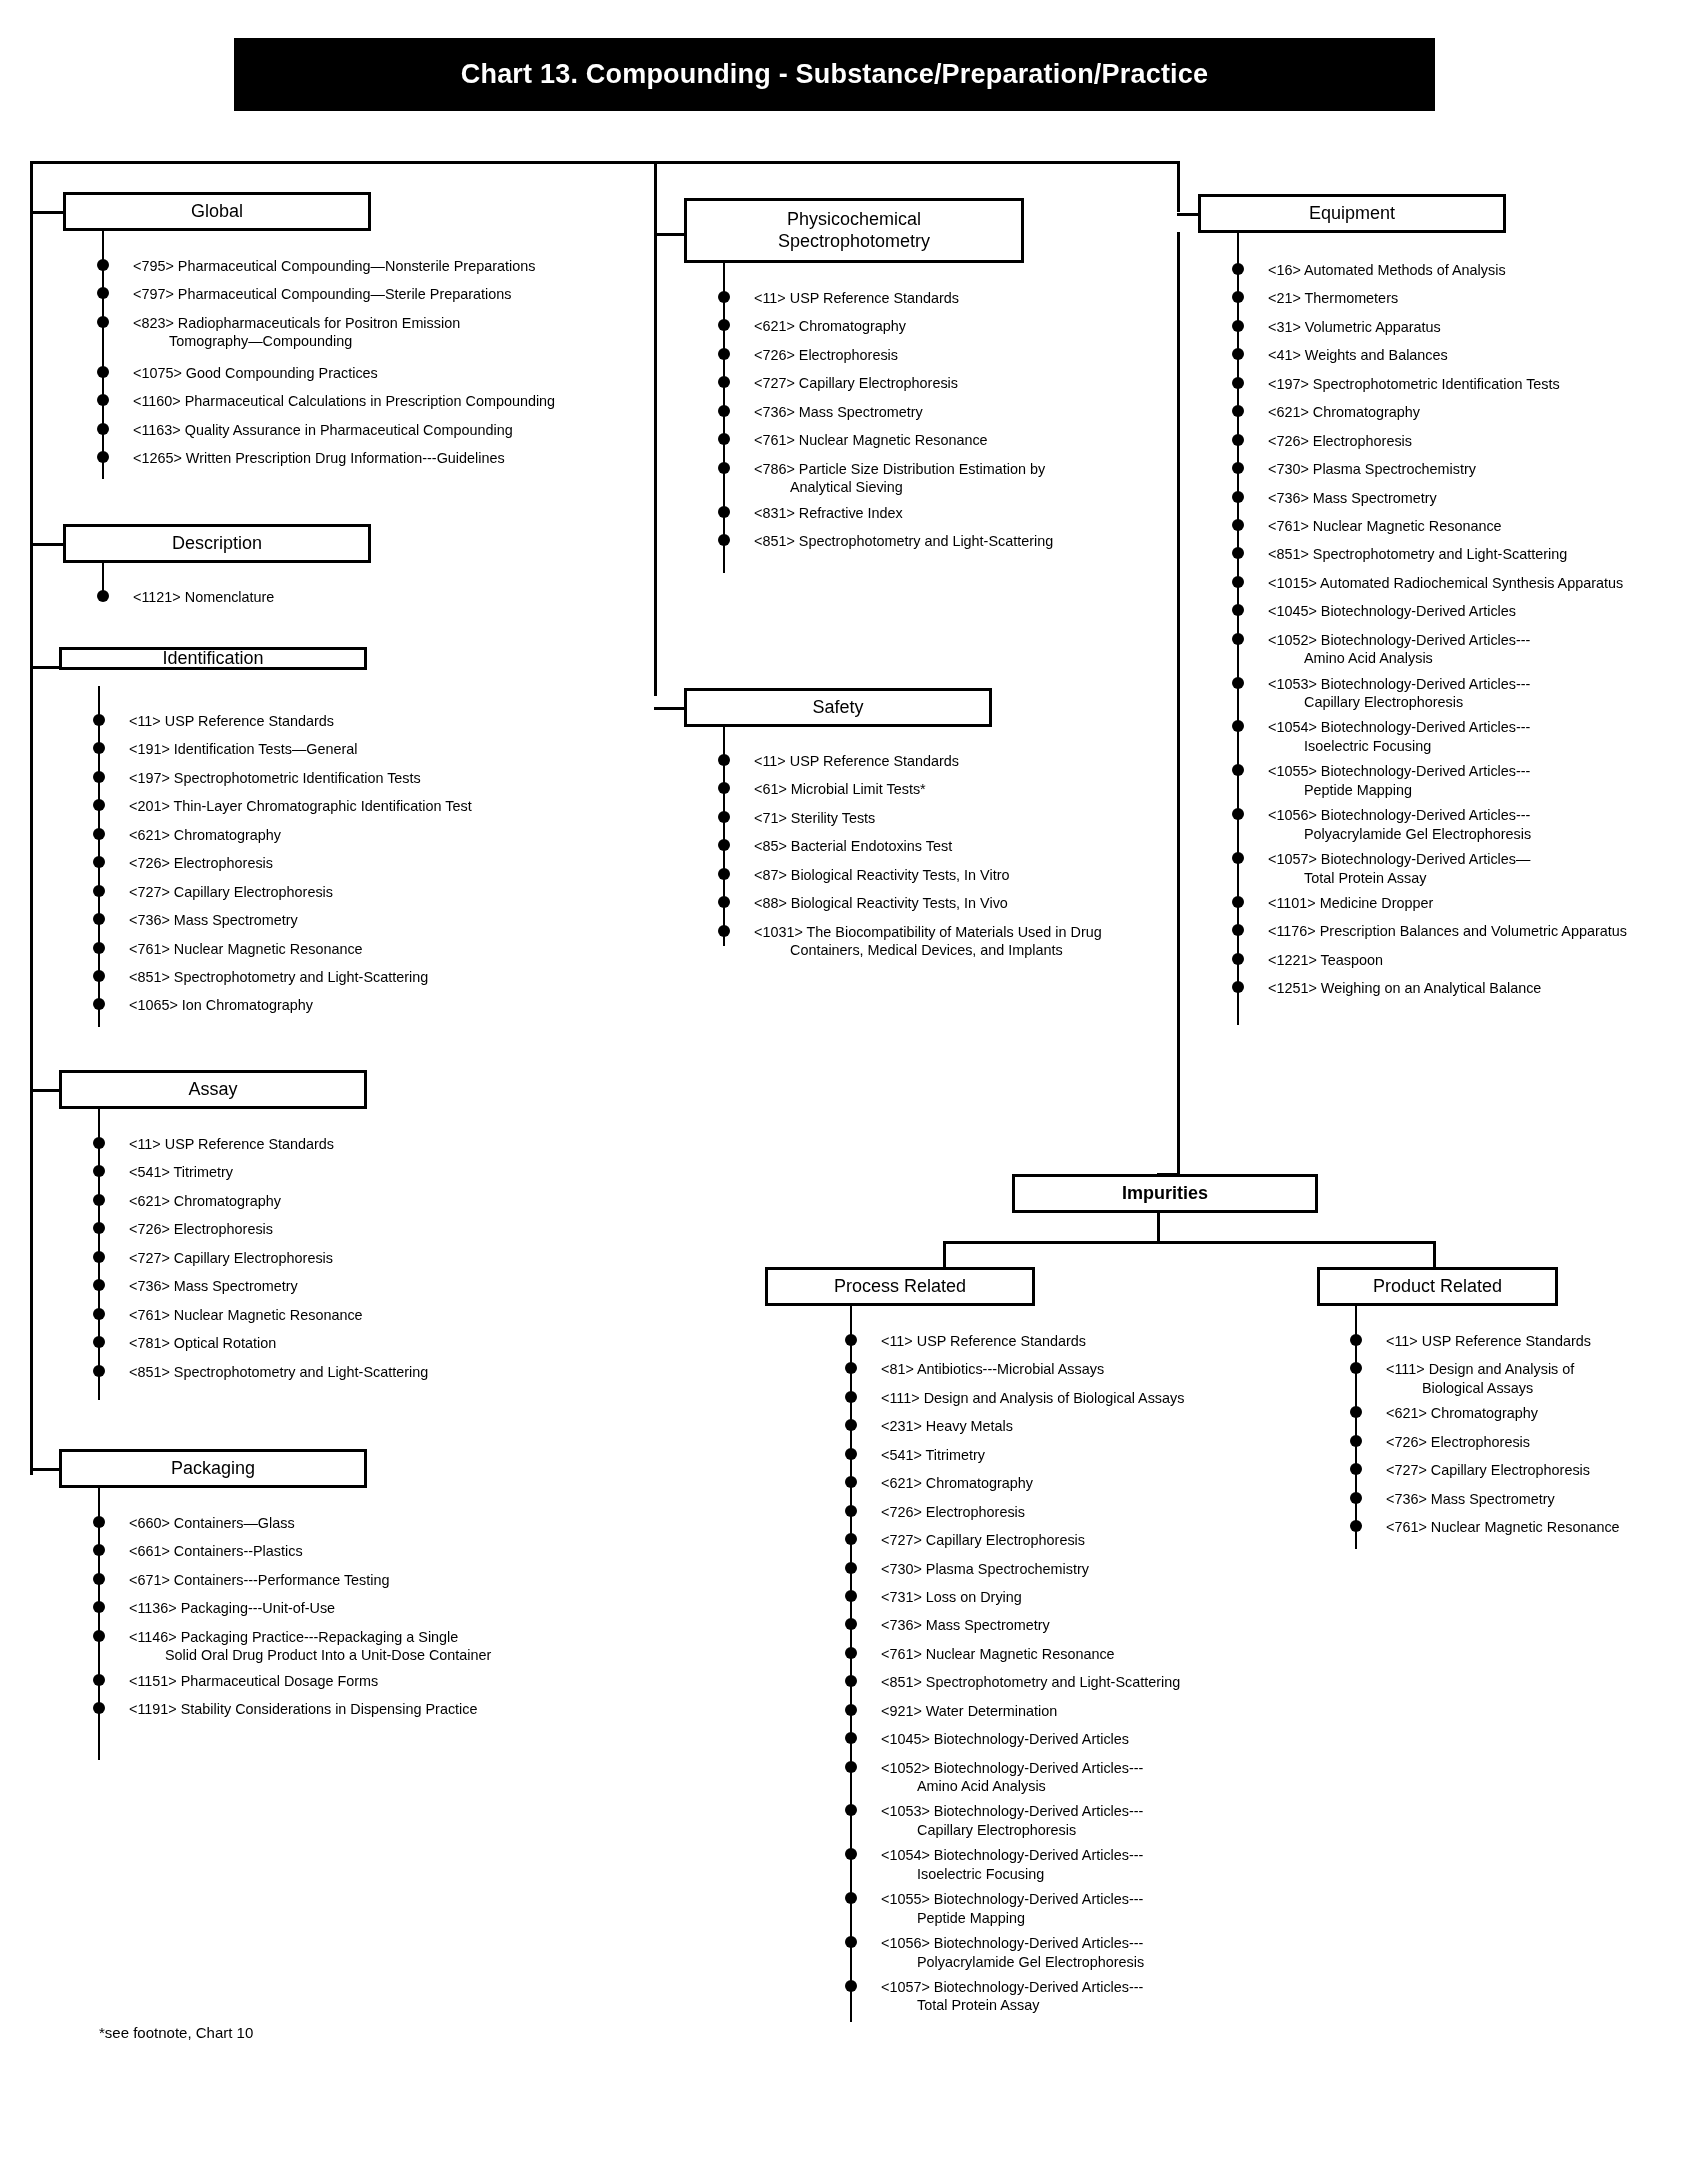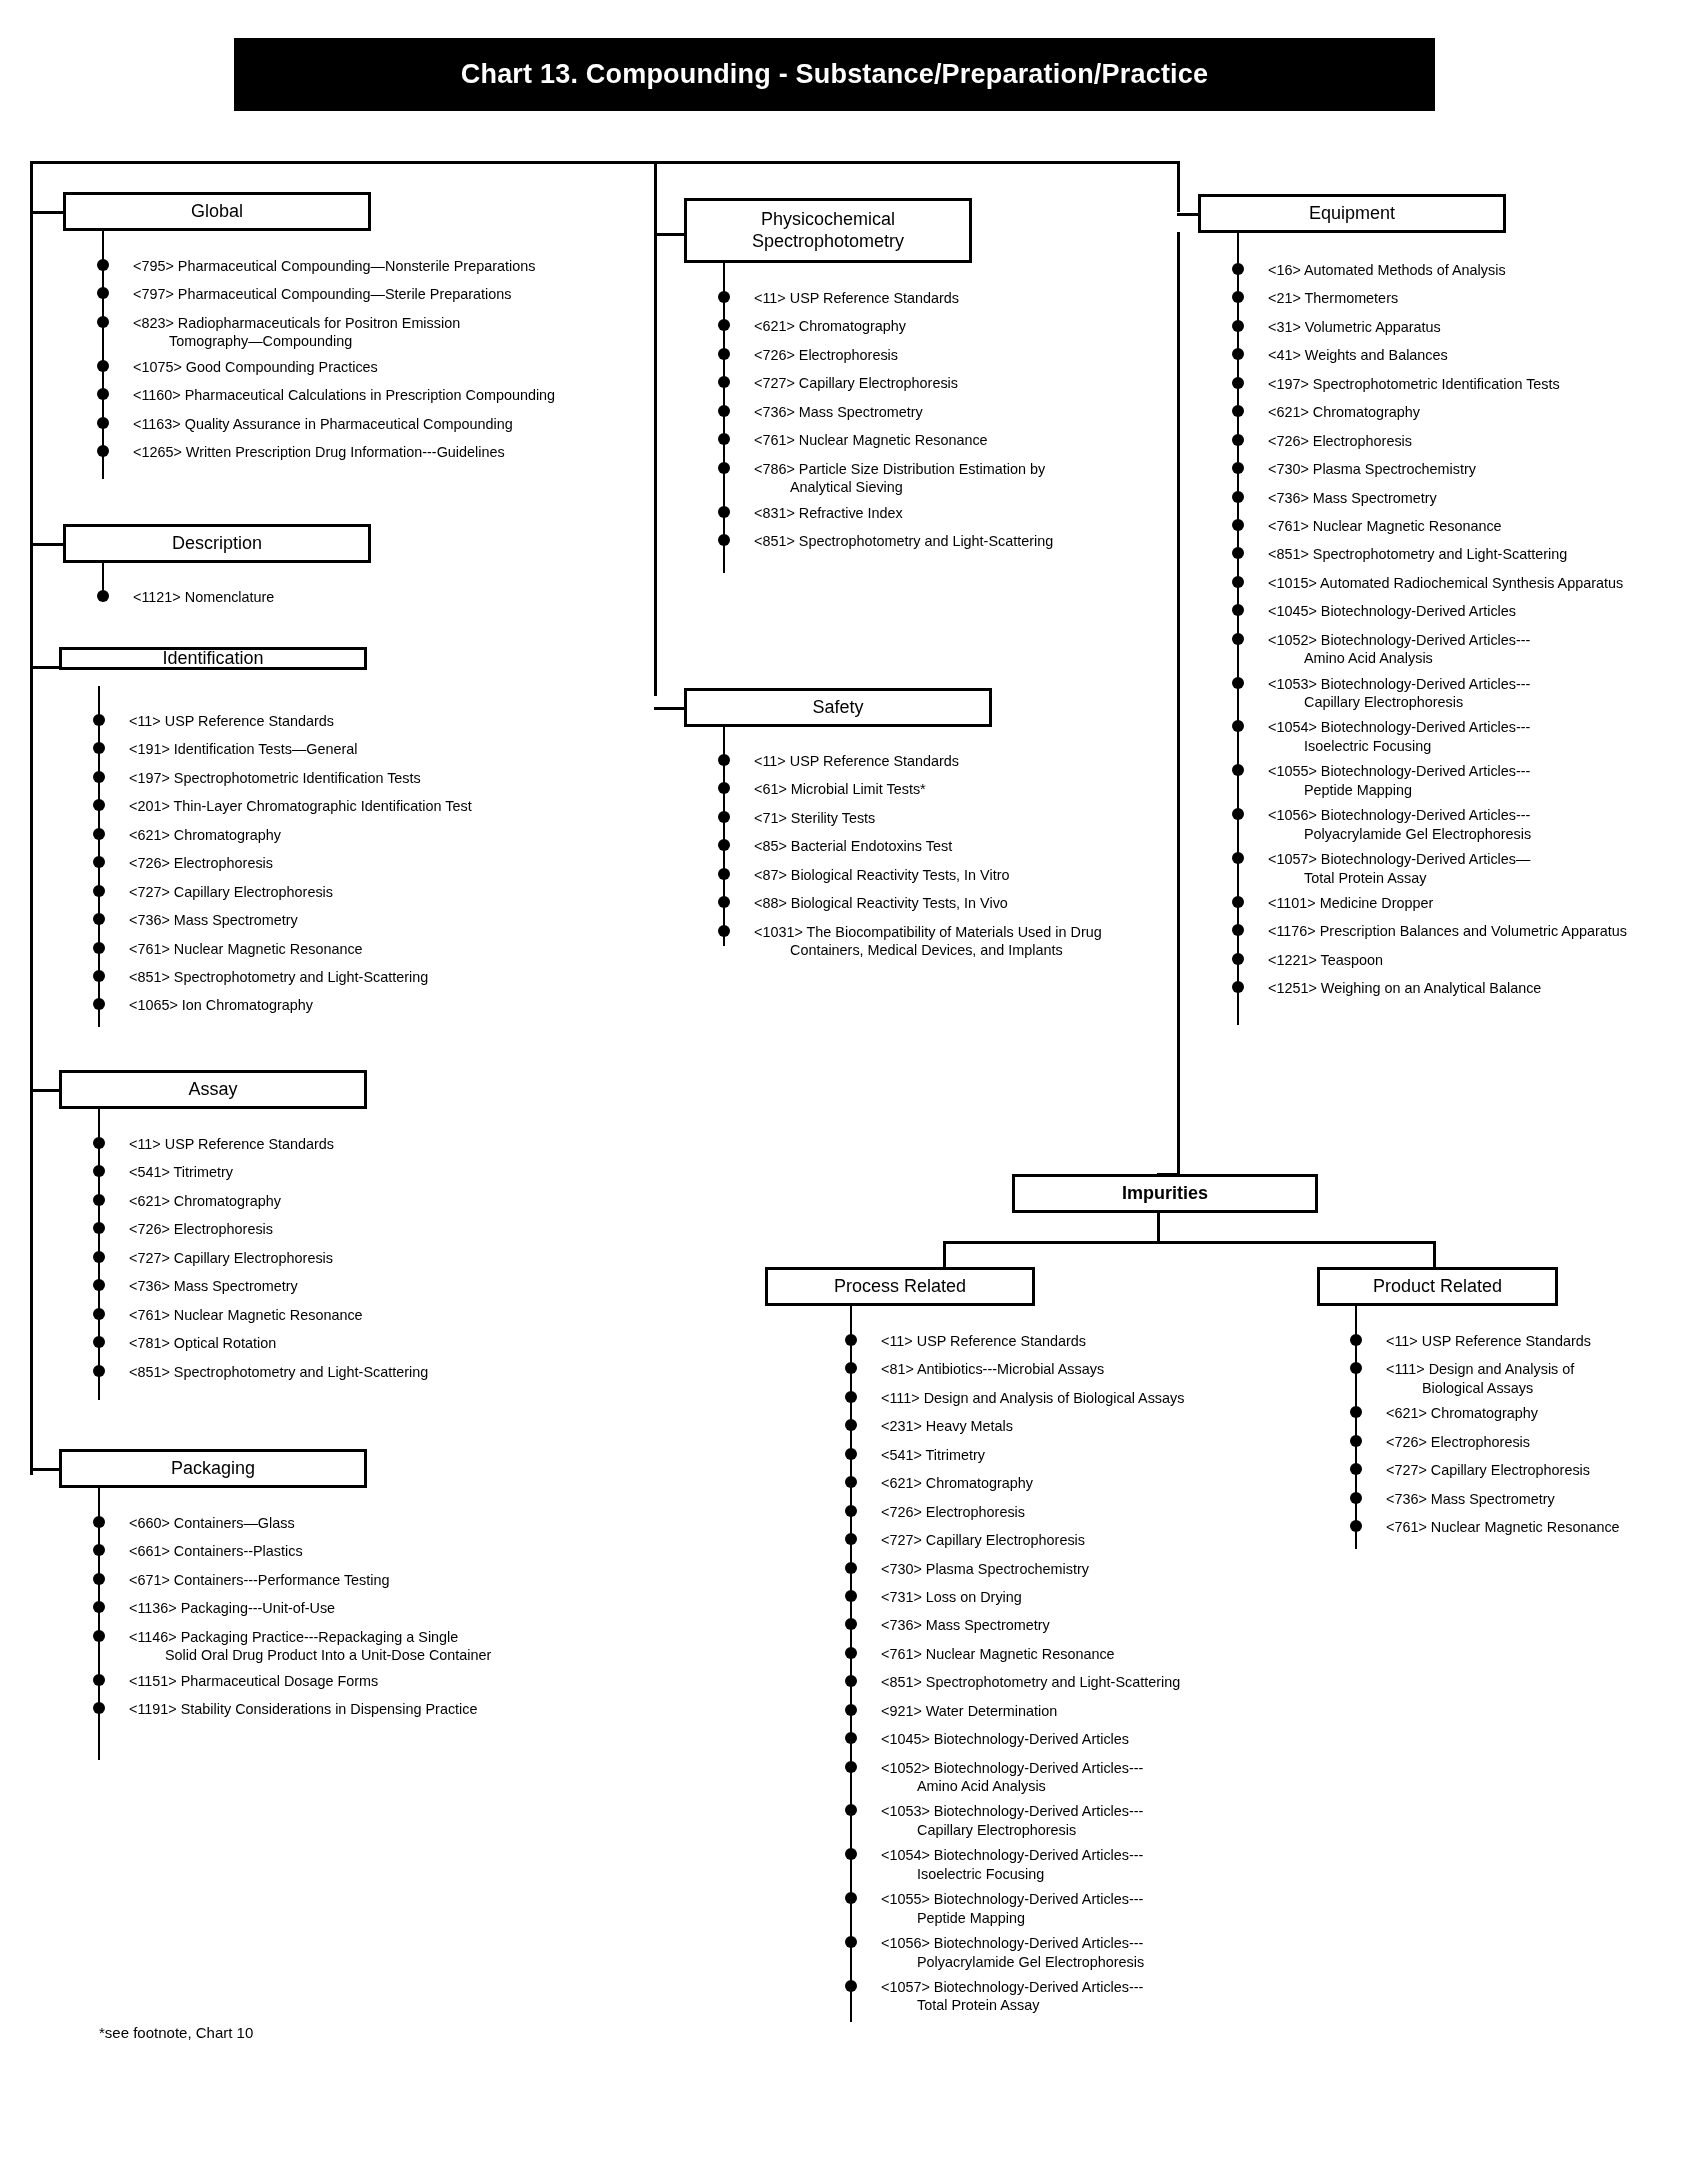--- a/index.html
+++ b/index.html
@@ -85,21 +85,21 @@
 <div class="gbox" style="left:59px;top:647px;width:308px;height:23px;">
   <span>Identification</span>
 </div>
 <div class="gbox" style="left:59px;top:1070px;width:308px;height:39px;">
   <span>Assay</span>
 </div>
 <div class="gbox" style="left:59px;top:1449px;width:308px;height:39px;">
   <span>Packaging</span>
 </div>
 
-<div class="gbox two-line" style="left:684px;top:198px;width:288px;height:65px;flex-direction:column;">
+<div class="gbox two-line" style="left:684px;top:198px;width:340px;height:65px;flex-direction:column;">
   <span>Physicochemical</span>
   <span>Spectrophotometry</span>
 </div>
 <div class="gbox" style="left:684px;top:688px;width:308px;height:39px;">
   <span>Safety</span>
 </div>
 
 <div class="gbox" style="left:1198px;top:194px;width:308px;height:39px;">
   <span>Equipment</span>
 </div>
@@ -127,21 +127,21 @@
 
 <div class="list" style="left:103px;top:257px;width:554px;">
     <div class="item" style="margin-bottom: 10px;">
       <span class="dot"></span>
       <span class="txt">&lt;795&gt; Pharmaceutical Compounding—Nonsterile Preparations</span>
     </div>
     <div class="item" style="margin-bottom: 10px;">
       <span class="dot"></span>
       <span class="txt">&lt;797&gt; Pharmaceutical Compounding—Sterile Preparations</span>
     </div>
-    <div class="item" style="margin-bottom: 7px;">
+    <div class="item" style="margin-bottom: 13px;">
       <span class="dot"></span>
       <span class="txt">&lt;823&gt; Radiopharmaceuticals for Positron Emission</span>
       <span class="cont">Tomography—Compounding</span>
     </div>
     <div class="item" style="margin-bottom: 10px;">
       <span class="dot"></span>
       <span class="txt">&lt;1075&gt; Good Compounding Practices</span>
     </div>
     <div class="item" style="margin-bottom: 10px;">
       <span class="dot"></span>

